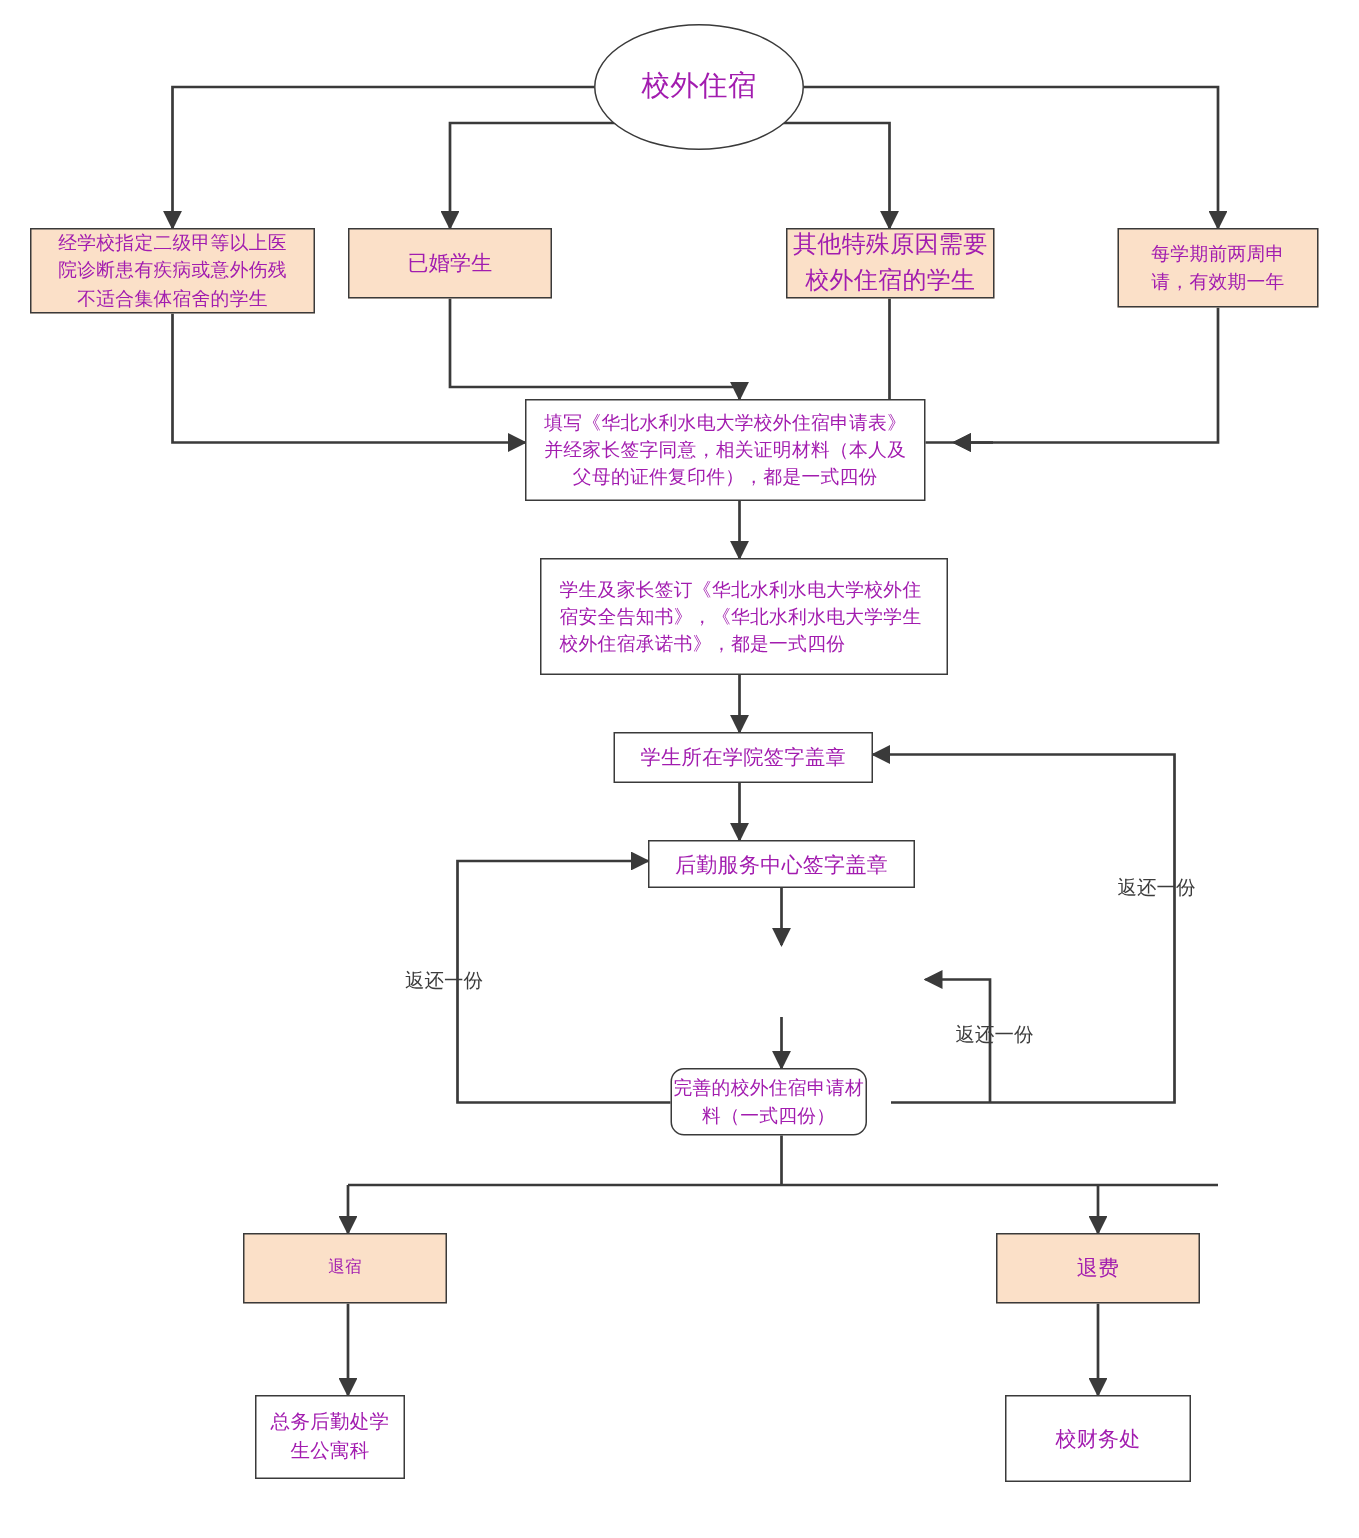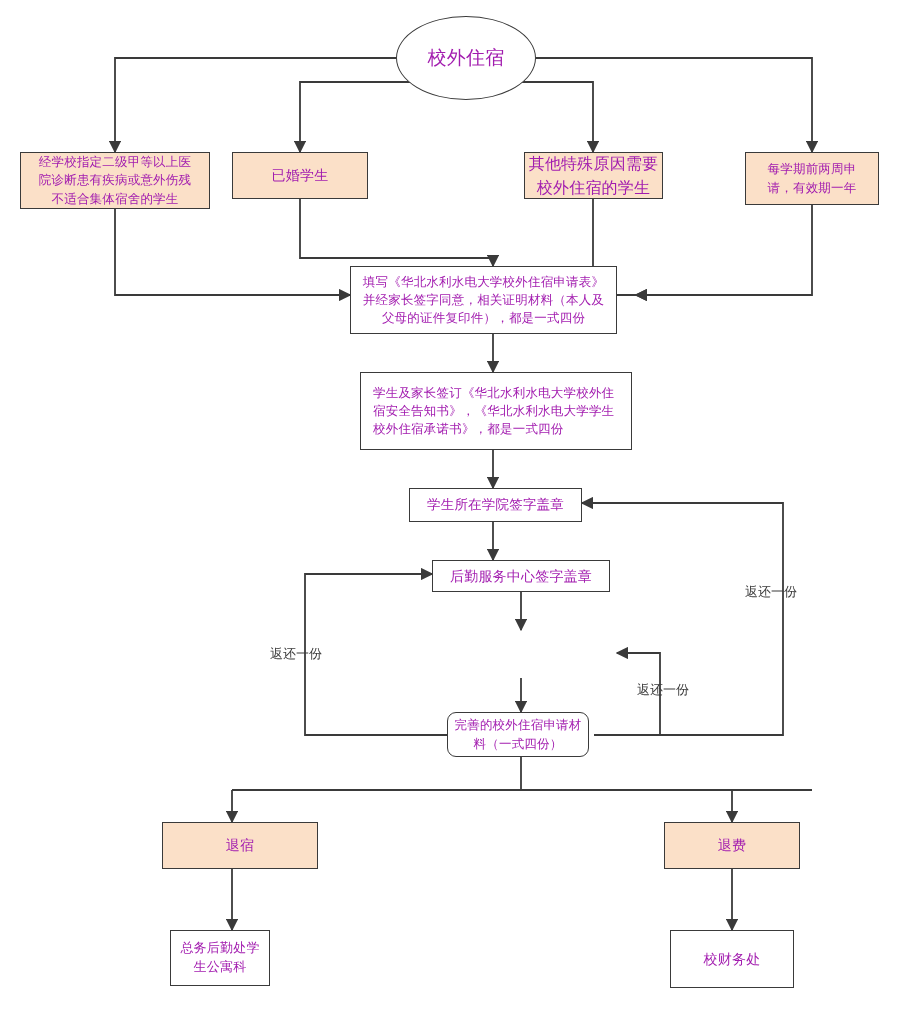--- a/index.html
+++ b/index.html
@@ -161,26 +161,26 @@
 
   <div class="node fill-white" style="left:409px; top:488px; width:173px; height:34px; font-size:13.5px;">
     <span class="txt">学生所在学院签字盖章</span>
   </div>
 
   <div class="node fill-white" style="left:432px; top:560px; width:178px; height:32px; font-size:14px;">
     <span class="txt">后勤服务中心签字盖章</span>
   </div>
 
 
-  <div class="node rounded fill-white" style="left:447px; top:712px; width:142px; height:45px; font-size:12.5px;">
+  <div class="node rounded fill-white" style="left:447px; top:712px; width:131px; height:45px; font-size:12.5px;">
     <span class="txt">完善的校外住宿申请材
 料（一式四份）</span>
   </div>
 
-  <div class="node fill-peach" style="left:162px; top:822px; width:156px; height:47px; font-size:14px;">
+  <div class="node fill-peach" style="left:162px; top:822px; width:136px; height:47px; font-size:11px;">
     <span class="txt">退宿</span>
   </div>
 
   <div class="node fill-peach" style="left:664px; top:822px; width:136px; height:47px; font-size:14px;">
     <span class="txt">退费</span>
   </div>
 
   <div class="node fill-white" style="left:170px; top:930px; width:100px; height:56px; font-size:13px;justify-content:center;">
     <span class="txt">总务后勤处学
 生公寓科</span>

